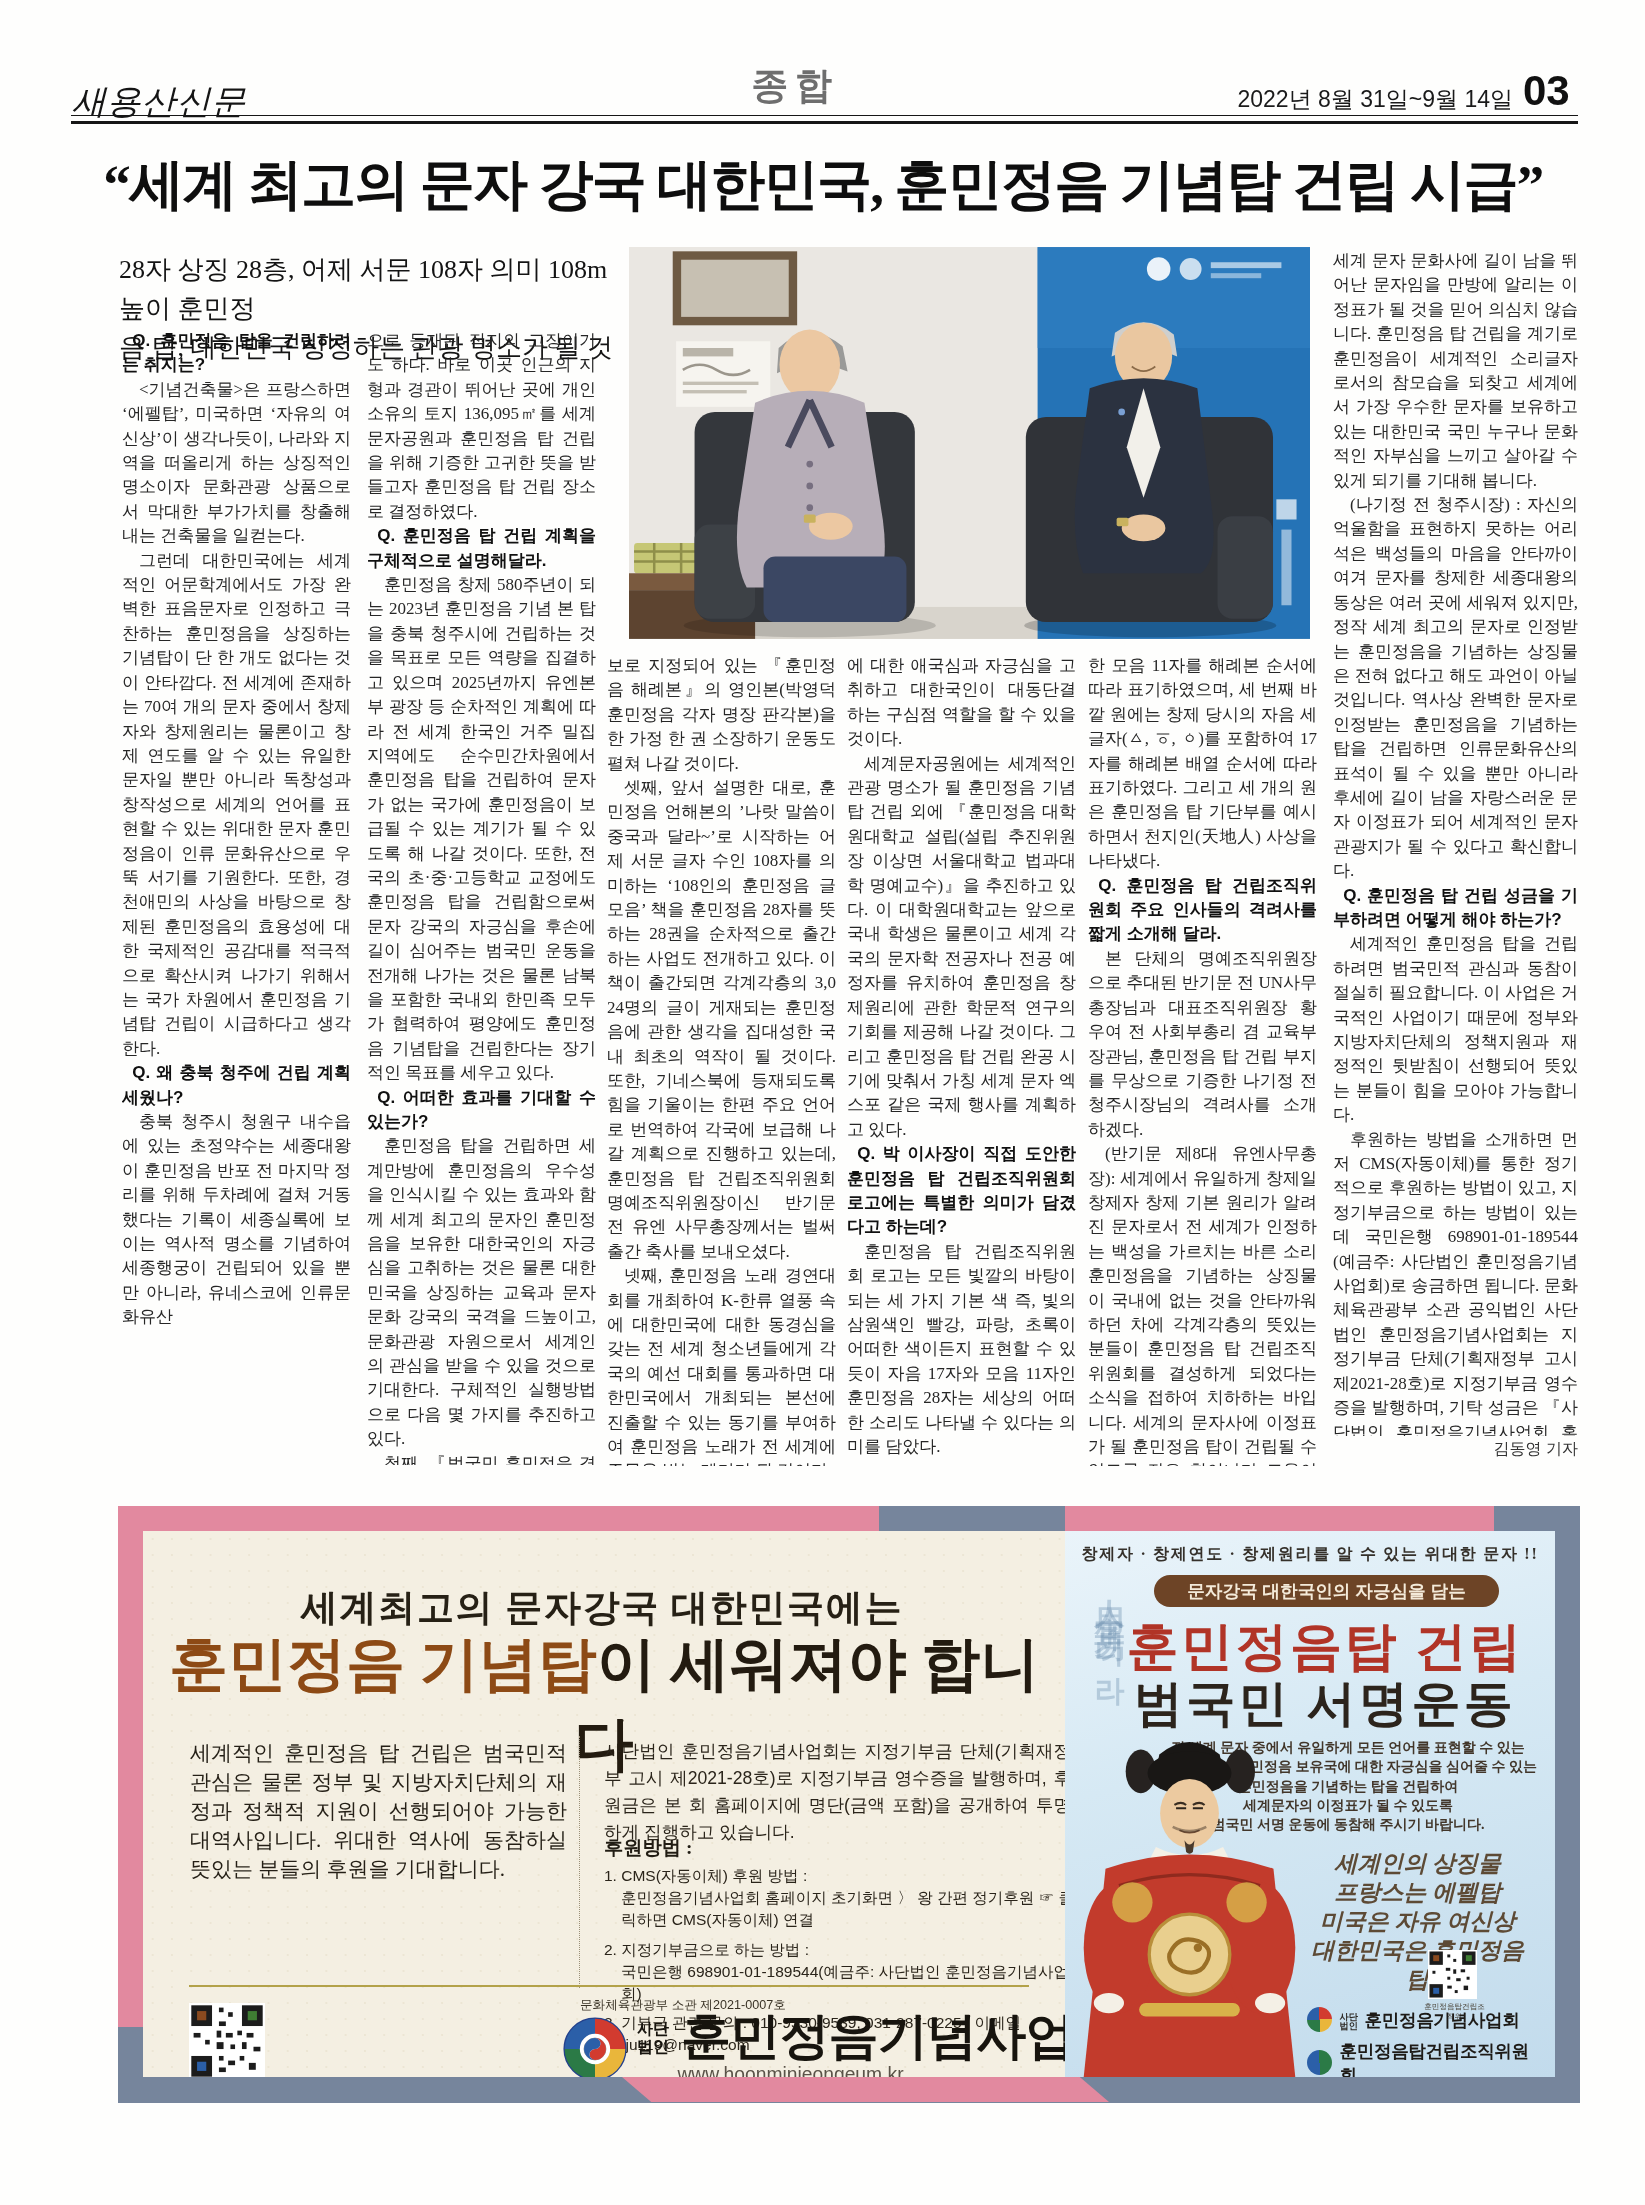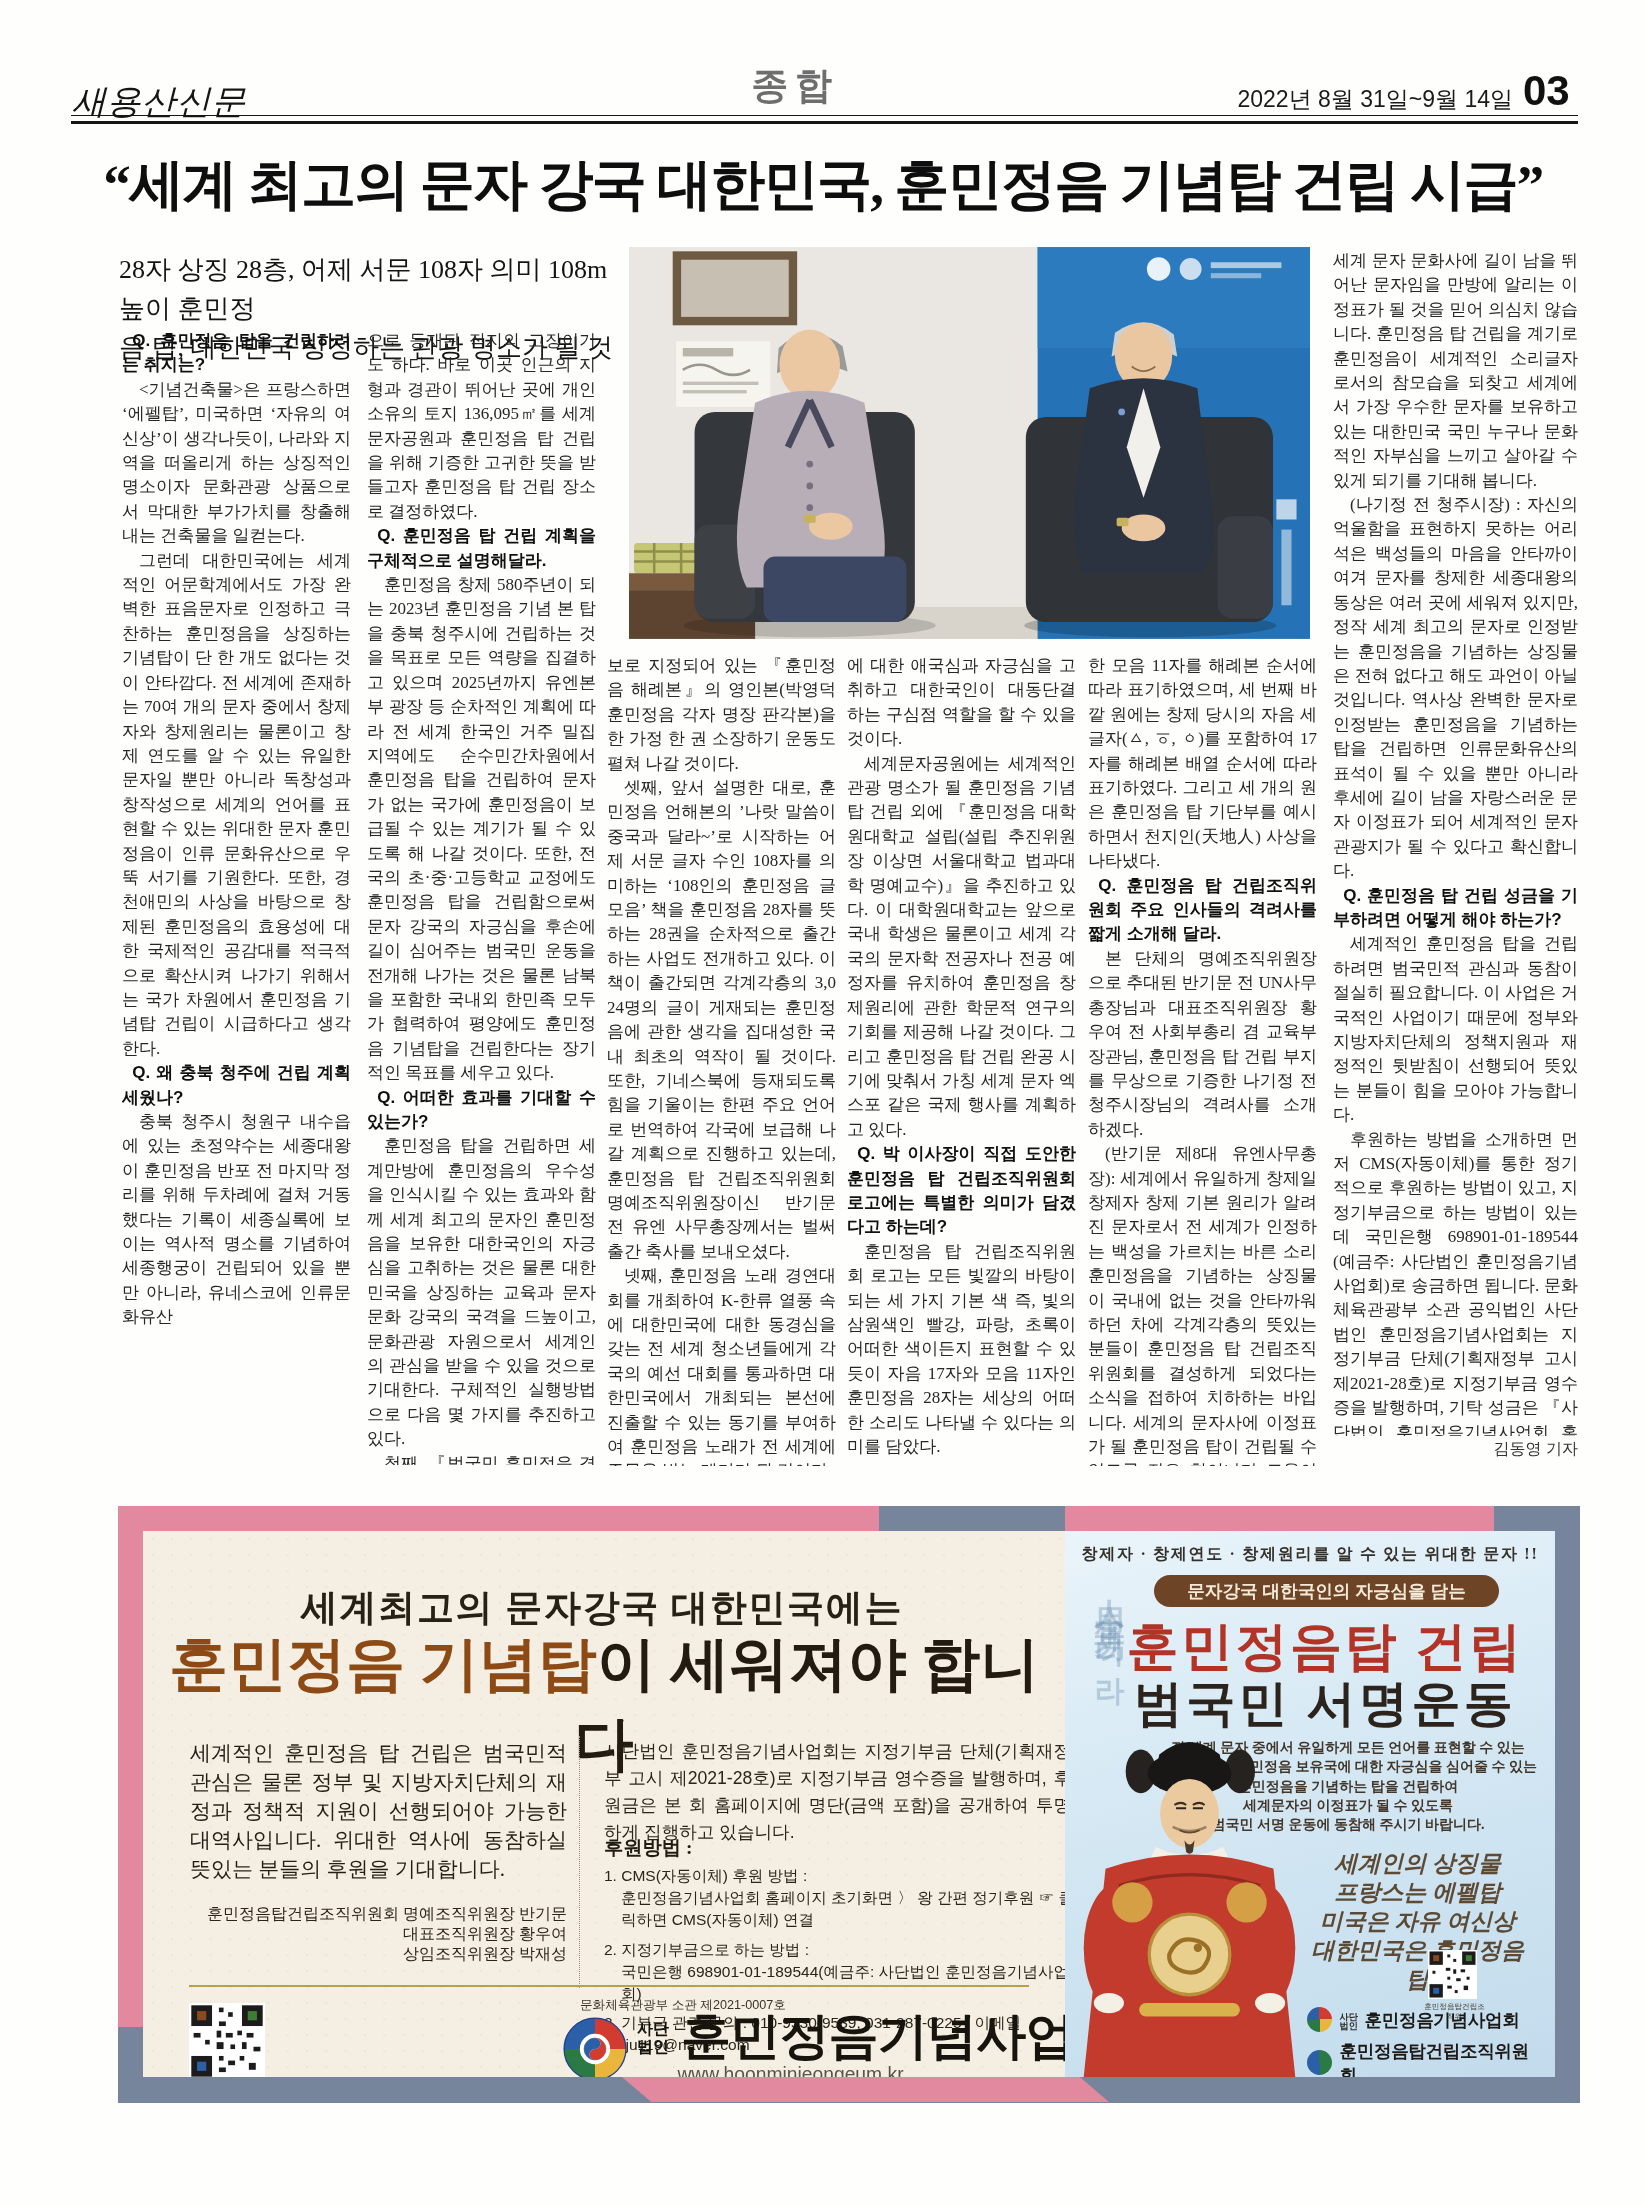--- a/index.html
+++ b/index.html
@@ -229,26 +229,20 @@
     <div class="strip pink" style="left:947px;top:0;width:429px;height:25px;"></div>
     <div class="strip pink" style="left:0;top:0;width:25px;height:521px;"></div>
     <div class="strip pink" style="left:504px;top:571px;width:487px;height:25px;clip-path:polygon(6% 100%,100% 100%,94% 0,0 0);"></div>
 
     <div class="ad-cream">
       <div class="ad-title1">세계최고의 문자강국 대한민국에는</div>
       <div class="ad-title2">
         <span class="emph">훈민정음 기념탑</span><span class="rest">이 세워져야 합니다</span>
       </div>
       <div class="ad-left-para">세계적인 훈민정음 탑 건립은 범국민적 관심은 물론 정부 및 지방자치단체의 재정과 정책적 지원이 선행되어야 가능한 대역사입니다. 위대한 역사에 동참하실 뜻있는 분들의 후원을 기대합니다.</div>
-      <div class="ad-sigs">
-
-      <div class="sig">훈민정음탑건립조직위원회 명예조직위원장 반기문</div>
-          <div class="sig">대표조직위원장 황우여</div>
-          <div class="sig">상임조직위원장 박재성</div>
-        </div>
       <div class="ad-dotrule"></div>
       <div class="ad-notice">사단법인 훈민정음기념사업회는 지정기부금 단체(기획재정부 고시 제2021-28호)로 지정기부금 영수증을 발행하며, 후원금은 본 회 홈페이지에 명단(금액 포함)을 공개하여 투명하게 집행하고 있습니다.</div>
       <div class="ad-method-title">후원방법 :</div>
       <div class="ad-methods">
 
       <div class="method">
             <div class="m-label">1. CMS(자동이체) 후원 방법 :</div>
             <div class="m-detail">훈민정음기념사업회 홈페이지 초기화면 〉 왕 간편 정기후원 ☞ 클릭하면 CMS(자동이체) 연결</div>
           </div>
           <div class="method">

